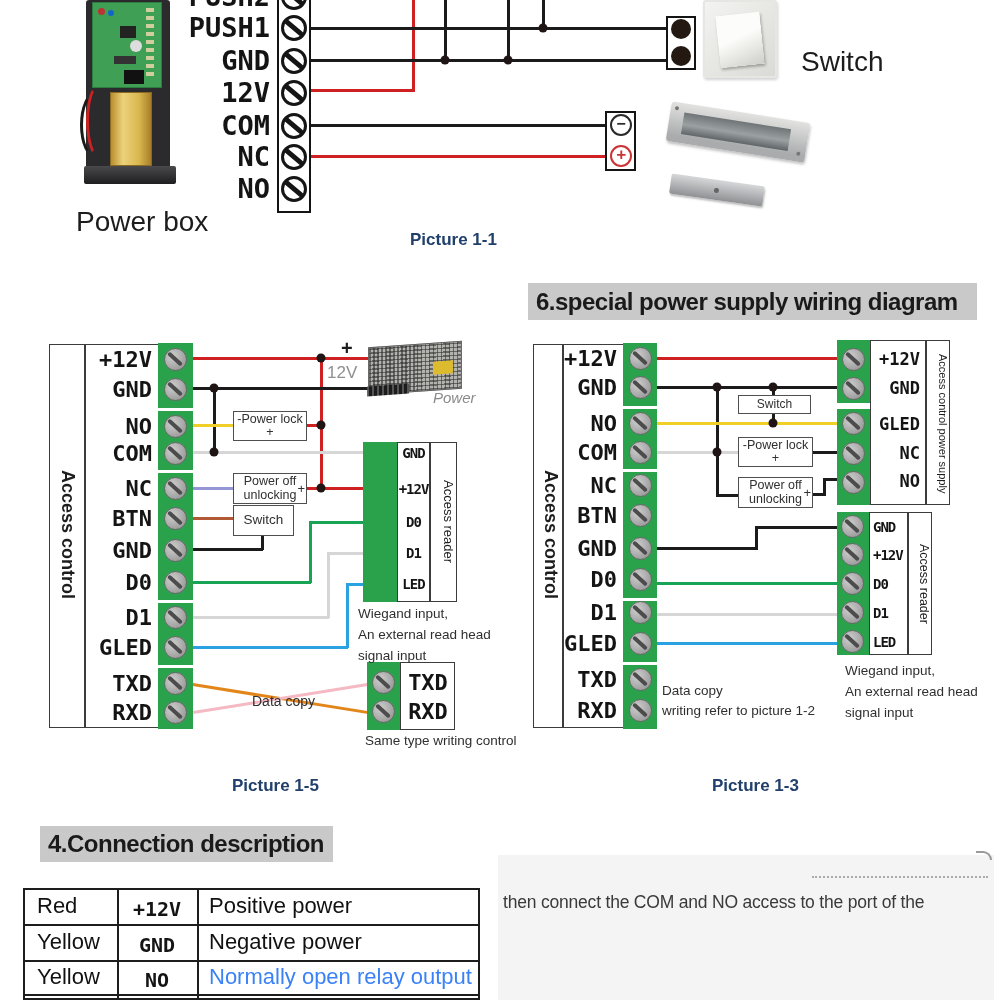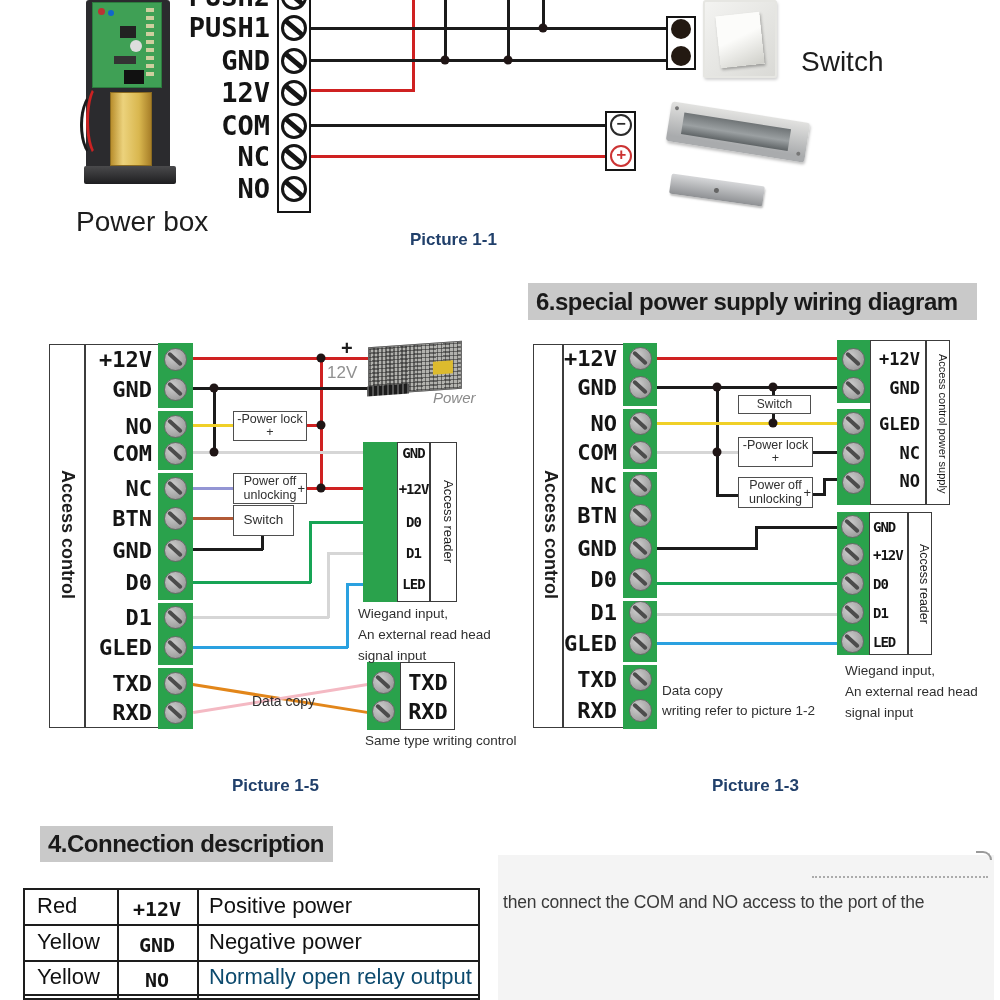--- a/index.html
+++ b/index.html
@@ -340,21 +340,21 @@
   <i class="a" style="left:23px;top:960px;width:457px;height:2px;background:#1d1d1d"></i>
   <i class="a" style="left:23px;top:994px;width:457px;height:2px;background:#1d1d1d"></i>
   <div class="a" style="left:37px;top:893px;font-size:22px;color:#111">Red</div>
   <b class="a tl tc" style="left:119px;top:897px;width:76px;font-size:20px">+12V</b>
   <div class="a" style="left:209px;top:893px;font-size:22px;color:#111">Positive power</div>
   <div class="a" style="left:37px;top:929px;font-size:22px;color:#111">Yellow</div>
   <b class="a tl tc" style="left:119px;top:933px;width:76px;font-size:20px">GND</b>
   <div class="a" style="left:209px;top:929px;font-size:22px;color:#111">Negative power</div>
   <div class="a" style="left:37px;top:964px;font-size:22px;color:#111">Yellow</div>
   <b class="a tl tc" style="left:119px;top:968px;width:76px;font-size:20px">NO</b>
-  <div class="a" style="left:209px;top:964px;font-size:22px;color:#0c4a6e">Normally open relay output</div>
+  <div class="a" style="left:209px;top:964px;font-size:22px;color:#3b82f6">Normally open relay output</div>
 
   <div class="a" style="left:498px;top:855px;width:496px;height:145px;background:#f4f4f4"></div>
   <i class="a" style="left:976px;top:851px;width:16px;height:9px;border-top:2px solid #9a9a9a;border-right:2px solid #9a9a9a;border-radius:0 9px 0 0;z-index:6"></i>
   <i class="a" style="left:812px;top:866px;width:176px;height:12px;border-bottom:2px dotted #ababab;z-index:6"></i>
   <div class="a" style="left:503px;top:886px;width:492px;font-size:17.5px;line-height:33px;color:#3a3a3a;letter-spacing:-0.2px;z-index:6">
     <span style="display:block;white-space:nowrap">then connect the COM and NO access to the port of the</span>
   </div>
 
 </div>
 

